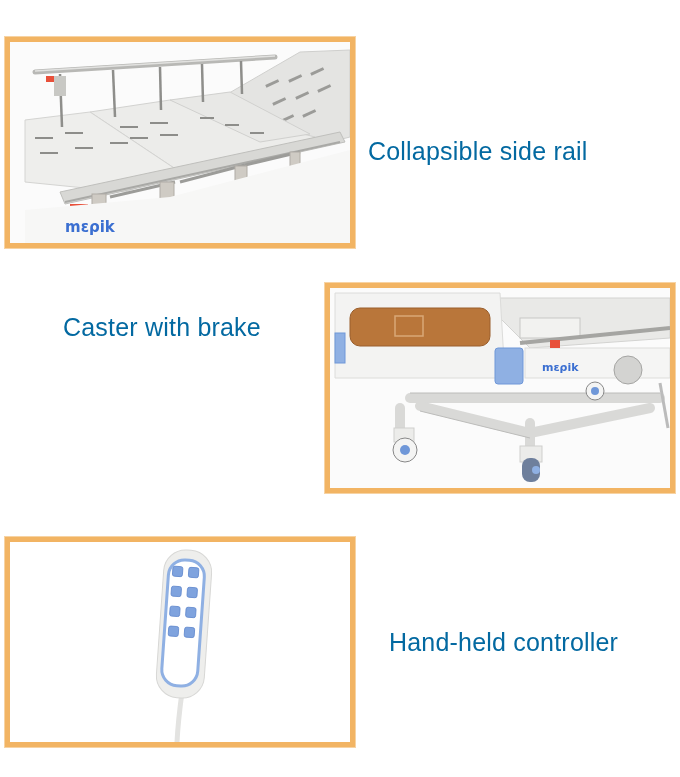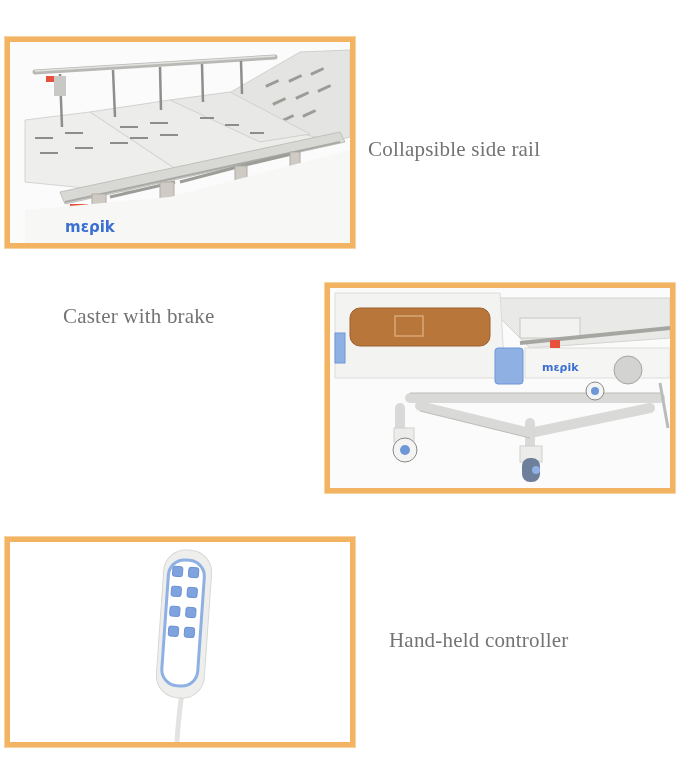--- a/index.html
+++ b/index.html
@@ -9,31 +9,31 @@
     box-sizing: border-box;
     border: 5px solid #f2b463;
     background: #ffffff;
     box-shadow: 0 0 0 1px #f7d3a3, inset 0 0 0 1px #f7d3a3;
     overflow: hidden;
     padding-left: 47px;
   }
   .frame svg { position: absolute; left: 0; top: 0; width: 100%; height: 100%; }
   .caption {
     position: absolute;
-    font-family: Liberation Serif, serif;
-    font-size: 21px;
-    color: #737373;
+    font-family: Liberation Sans, sans-serif;
+    font-size: 25px;
+    color: #0369a1;
     white-space: nowrap;
     letter-spacing: 0.2px;
   }
   #panel-rail { left: 5px; top: 37px; width: 350px; height: 211px; }
   #panel-caster { left: 325px; top: 283px; width: 350px; height: 210px; }
   #panel-controller { left: 5px; top: 537px; width: 350px; height: 210px; }
   #cap-rail { left: 368px; top: 137px; }
-  #cap-caster { left: 63px; top: 304px; }
+  #cap-caster { left: 63px; top: 313px; }
   #cap-controller { left: 389px; top: 628px; }
   .logo { font-family: "DejaVu Sans", sans-serif; font-weight: bold; fill: #3b6fd1; }
 </style>
 </head>
 <body>
 
 <div class="frame" id="panel-rail">
   <svg viewBox="0 0 340 201" preserveAspectRatio="none">
     <rect width="340" height="201" fill="#fbfbfb"></rect>
 

